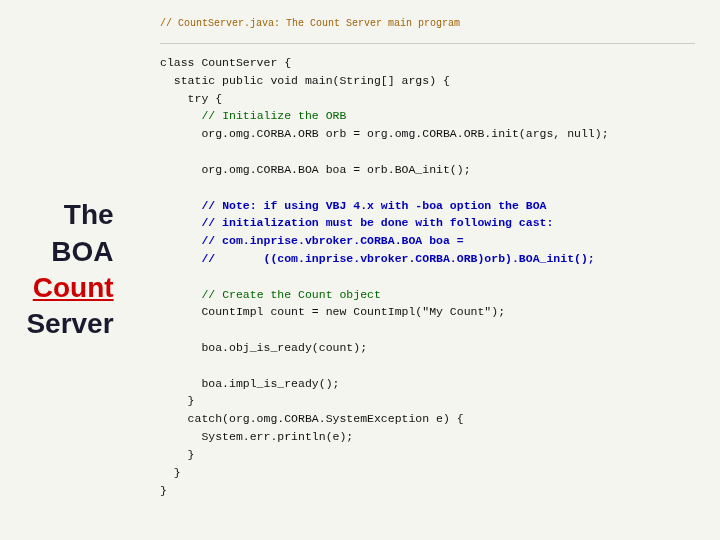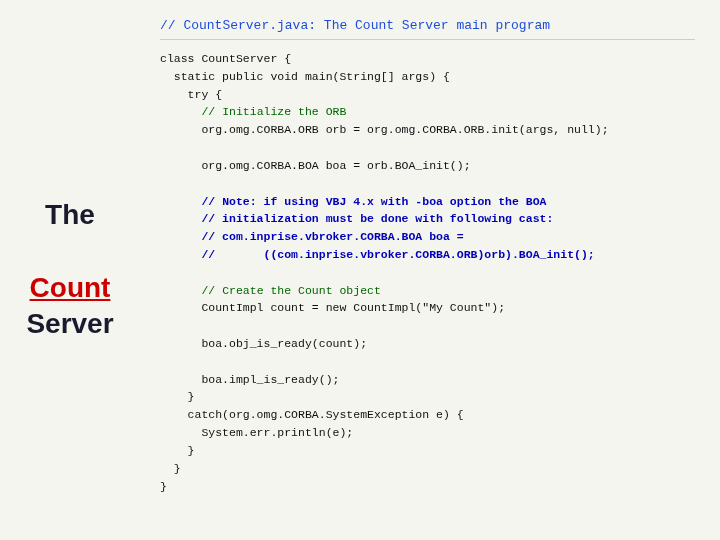--- a/index.html
+++ b/index.html
@@ -40,44 +40,44 @@
       align-items: center;
       justify-content: center;
       padding: 20px 10px;
       border-right: none;
     }
 
     .left-title {
       font-size: 28px;
       font-weight: bold;
       color: #1a1a2e;
-      text-align: center;
+      text-align: right;
       line-height: 1.3;
       font-family: Arial, sans-serif;
     }
 
     .left-title .highlight {
       color: #cc0000;
       text-decoration: underline;
     }
 
     .right-panel {
       flex: 1;
       background: #f5f5f0;
       padding: 18px 25px 18px 20px;
       overflow: hidden;
     }
 
     .code-header {
       font-family: 'Courier New', Courier, monospace;
-      font-size: 13px;
-      color: #1d4ed8;
+      font-size: 10px;
+      color: #a16207;
       margin-bottom: 10px;
       border-bottom: 1px solid #ccc;
-      padding-bottom: 6px;
+      padding-bottom: 14px;
     }
 
     .code-block {
       font-family: 'Courier New', Courier, monospace;
       font-size: 11.5px;
       line-height: 1.55;
       color: #111;
       white-space: pre;
     }
 
@@ -91,21 +91,21 @@
     }
   </style>
 </head>
 <body>
 
 <div class="slide-container">
   <div class="slide-body">
     <div class="left-panel">
       <div class="left-title">
         <span>The</span><br>
-        <br>
+        <span>BOA</span><br>
         <span class="highlight">Count</span><br>
         <span>Server</span>
       </div>
     </div>
     <div class="right-panel">
       <div class="code-header">// CountServer.java: The Count Server main program</div>
       <div class="code-block"><span class="normal">class CountServer {
   static public void main(String[] args) {
     try {
       <span class="comment">// Initialize the ORB</span>

